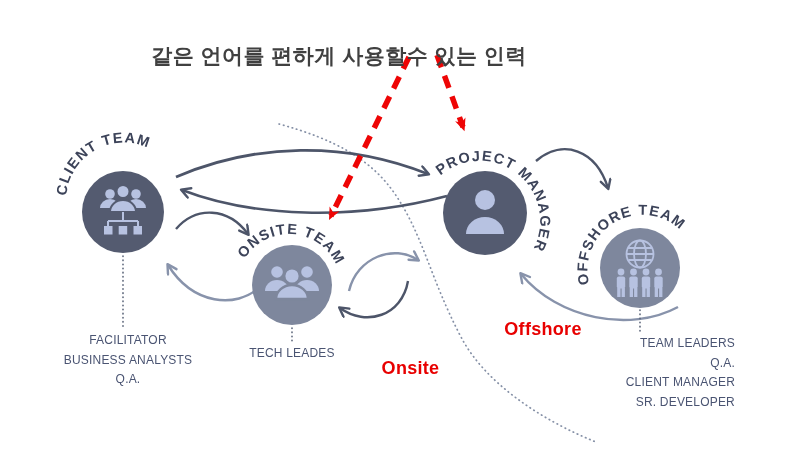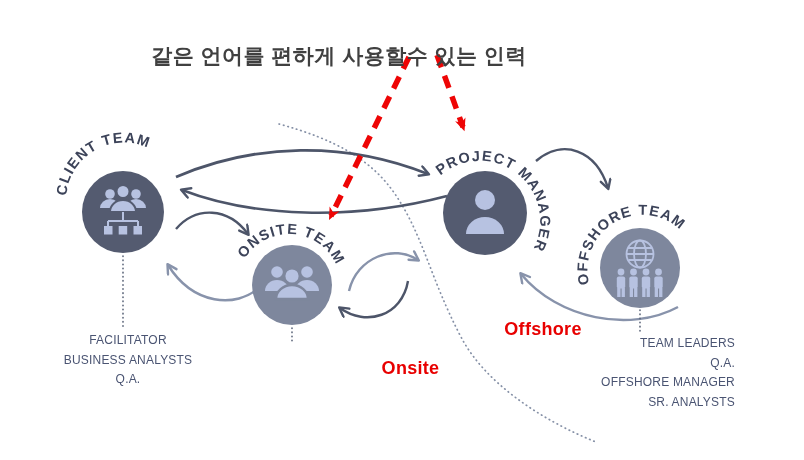--- a/index.html
+++ b/index.html
@@ -173,24 +173,27 @@
   </svg>
 
   <div class="diagram-title">같은 언어를 편하게 사용할수 있는 인력</div>
 
   <div class="roles roles-client">
     <div>FACILITATOR</div>
     <div>BUSINESS ANALYSTS</div>
     <div>Q.A.</div>
   </div>
 
+  <div class="roles roles-onsite">
+    <div>TECH LEADES</div>
+  </div>
 
   <div class="roles roles-offshore">
     <div>TEAM LEADERS</div>
     <div>Q.A.</div>
-    <div>OFFSHORE MANAGER</div>
-    <div>SR. ANALYSTS</div>
+    <div>CLIENT MANAGER</div>
+    <div>SR. DEVELOPER</div>
   </div>
 
   <div class="zone-label zone-onsite">Onsite</div>
   <div class="zone-label zone-offshore">Offshore</div>
 
 </div>
 
 </body></html>

